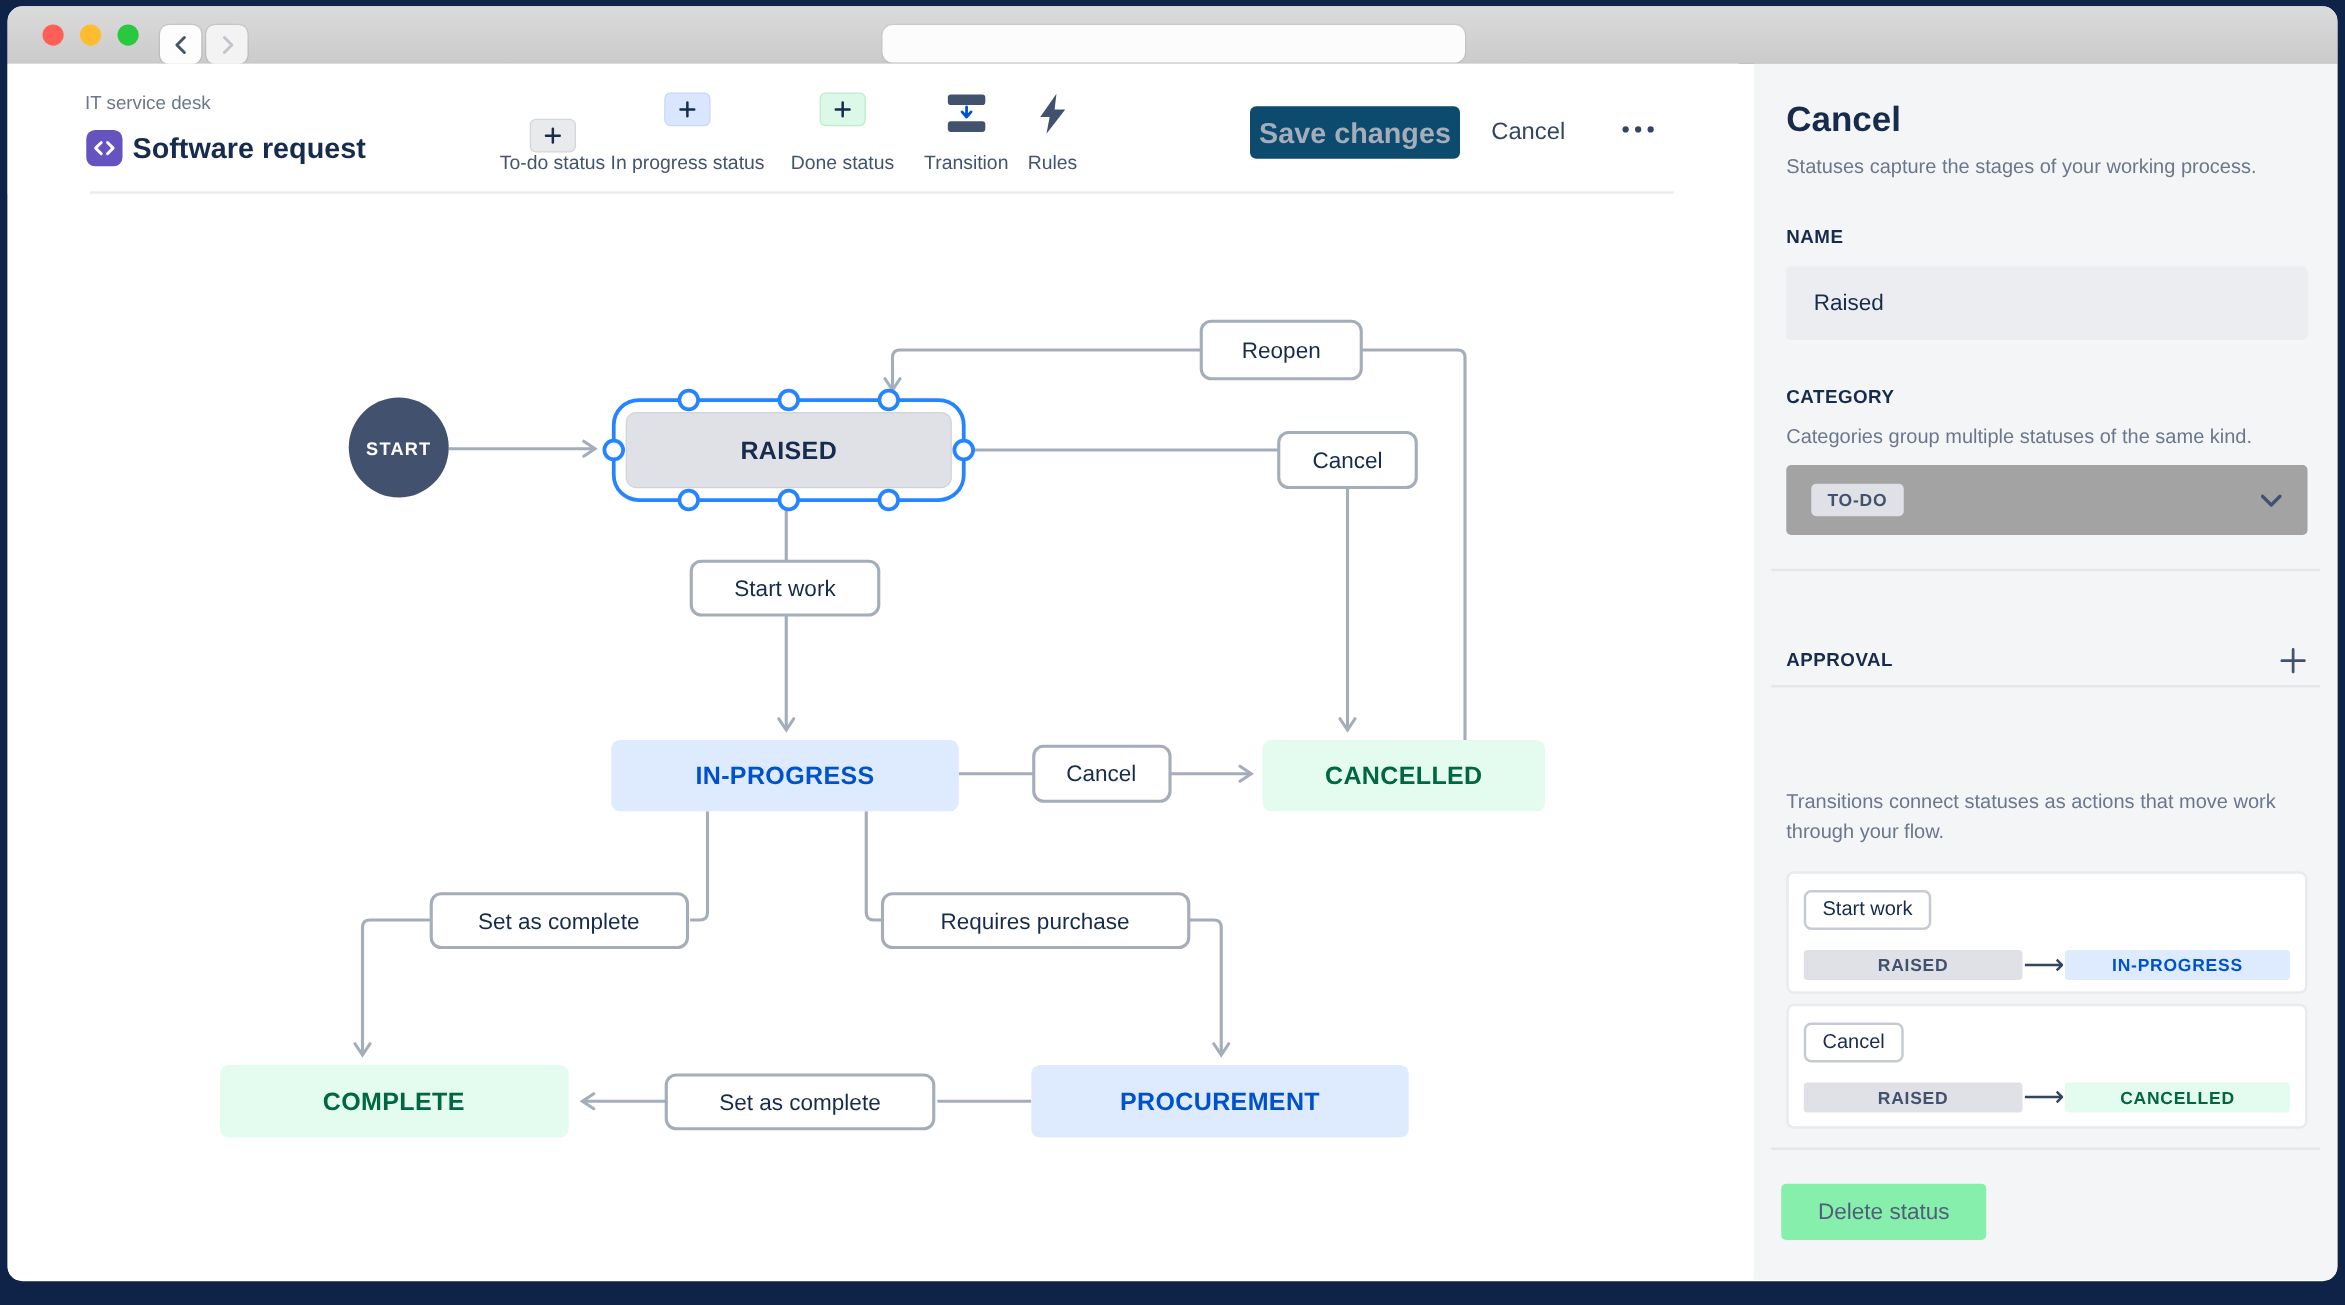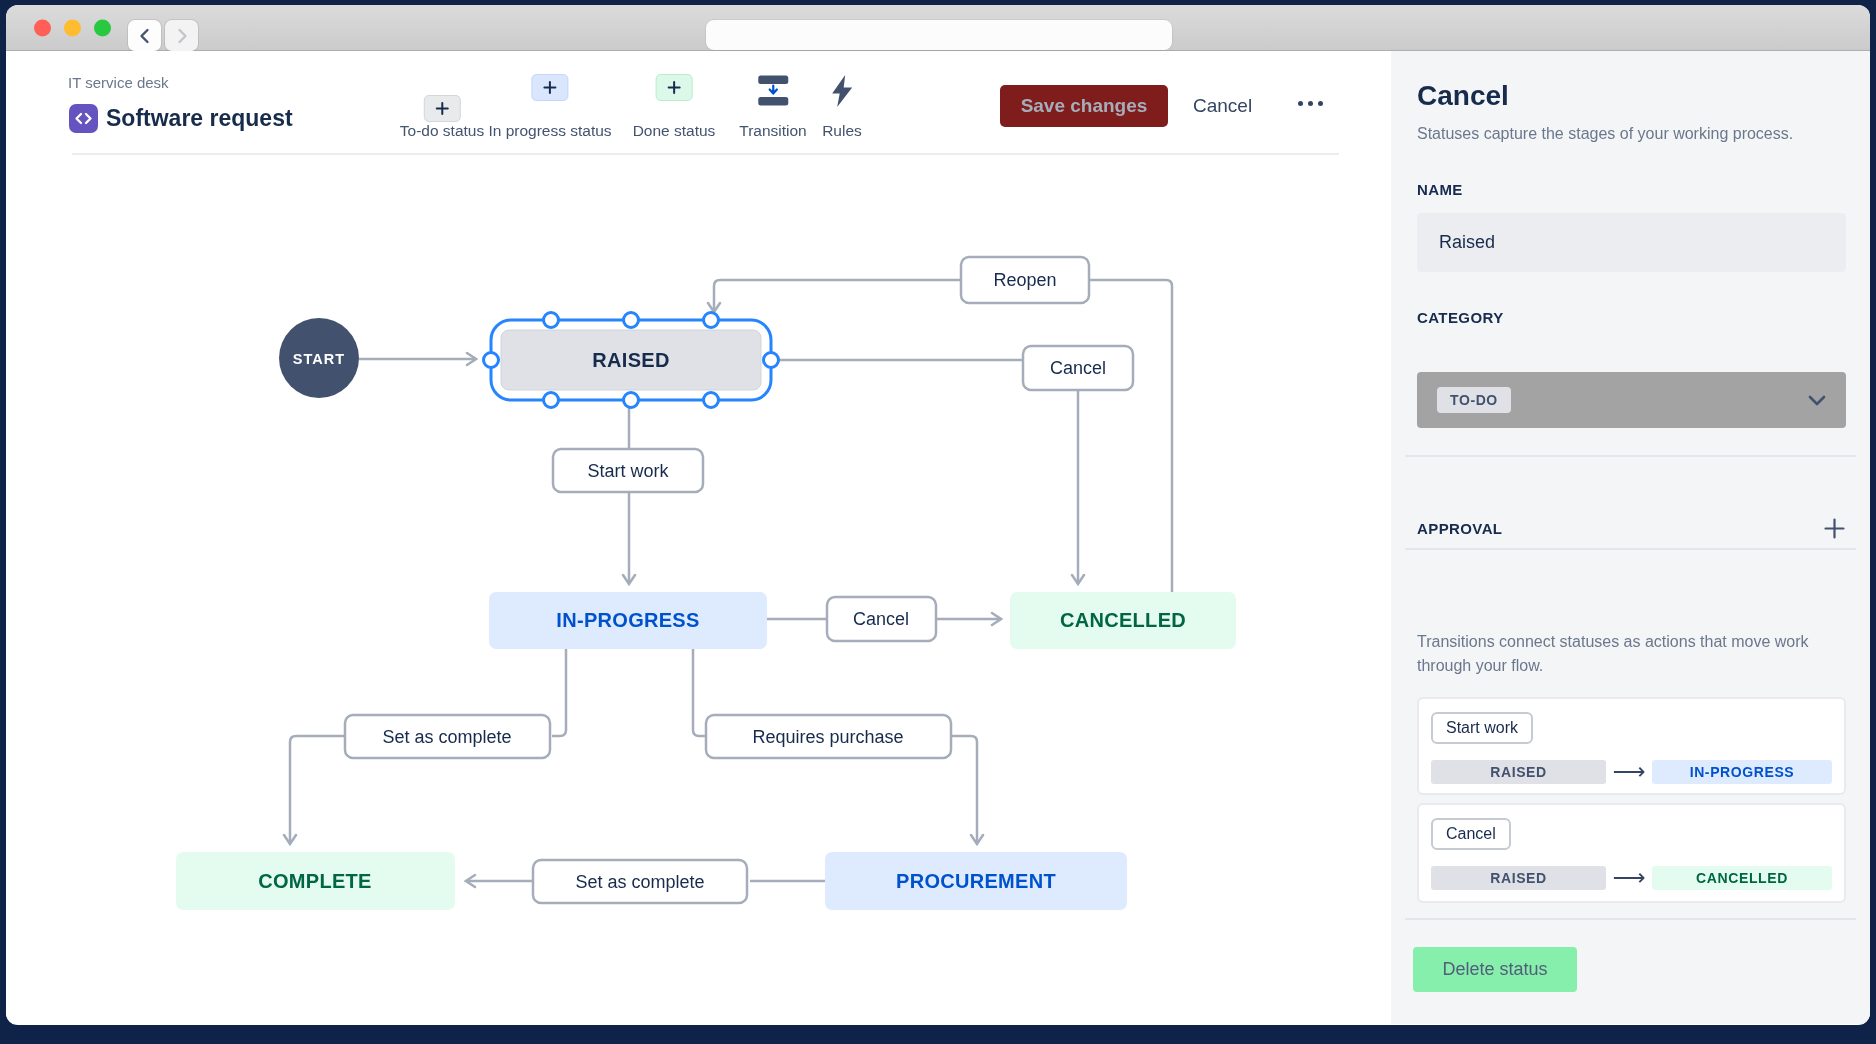--- a/index.html
+++ b/index.html
@@ -14,40 +14,40 @@
   .tl.r{left:28px;background:#ff5f57;}
   .tl.y{left:58px;background:#febc2e;}
   .tl.g{left:88px;background:#28c840;}
   .navbtn{position:absolute;top:15px;width:33px;height:31px;border-radius:7px;background:#fdfdfd;
     box-shadow:0 0 0 1px rgba(0,0,0,.08);display:flex;align-items:center;justify-content:center;}
   .navbtn.back{left:122px;}
   .navbtn.fwd{left:159px;background:#f3f3f3;}
   .addressbar{position:absolute;left:700px;top:15px;width:466px;height:30px;border-radius:8px;
     background:#fcfcfc;box-shadow:0 0 0 1px rgba(0,0,0,.05);}
   
-  .main{display:flex;height:973px;}
+  .main{display:flex;height:973px;gap:12px;}
   .canvas-col{width:1385px;background:#fff;position:relative;}
   .sidebar{width:479px;background:#f4f5f7;position:relative;}
   
   .app-header{position:relative;height:104px;background:#fff;}
   .app-header::after{content:'';position:absolute;left:66px;right:52px;bottom:0;height:2px;background:#ebecf0;}
   .project-name{position:absolute;left:62px;top:23px;font-size:15px;color:#6b778c;}
   .app-icon{position:absolute;left:63px;top:53px;width:29px;height:29px;border-radius:7px;background:#6554c0;
     display:flex;align-items:center;justify-content:center;}
   .wf-title{position:absolute;left:100px;top:54px;font-size:23px;font-weight:700;color:#172b4d;}
   .tool{position:absolute;top:23px;height:66px;transform:translateX(-50%);display:flex;
     flex-direction:column;align-items:center;justify-content:space-between;}
   .tool-label{font-size:15.5px;color:#44546f;white-space:nowrap;}
   .pillbtn{width:37px;height:27px;border-radius:5px;display:flex;align-items:center;justify-content:center;}
   .pill-gray{background:#e9eaec;border:1px solid #d3d6db;}
   .pill-blue{background:#d9e6fd;border:1px solid #c3d6fb;}
   .pill-green{background:#dcf8e9;border:1px solid #b9ecce;}
   .toolicon{height:33px;display:flex;align-items:center;justify-content:center;}
-  .save-btn{position:absolute;left:994px;top:34px;width:168px;height:42px;border-radius:5px;background:#7f1d1d;
-    border:none;font-size:19px;font-weight:700;color:#a5adba;font-family:inherit;}
+  .save-btn{position:absolute;left:994px;top:34px;width:168px;height:42px;border-radius:5px;background:#0c4a6e;
+    border:none;font-size:23px;font-weight:700;color:#a5adba;font-family:inherit;}
   .cancel-btn{position:absolute;left:1187px;top:44px;font-size:19px;font-weight:500;color:#344563;cursor:pointer;}
   .more-btn{position:absolute;left:1292px;top:50px;display:flex;gap:5px;cursor:pointer;}
   .more-btn i{width:5px;height:5px;border-radius:50%;background:#344563;}
   
   .sb{position:absolute;left:26px;right:24px;}
   .sb-title{top:29px;font-size:28px;font-weight:700;color:#172b4d;}
   .sb-sub{top:74px;font-size:16px;color:#6b778c;}
   .sb-label{font-size:15px;font-weight:700;color:#172b4d;letter-spacing:.4px;}
   .lbl-name{top:130px;}
   .sb-input{top:162px;height:59px;background:#ebedf0;border-radius:4px;border:none;
@@ -275,20 +275,21 @@
     </div>
 
     <div class="sidebar">
       <div class="sb sb-title">Cancel</div>
       <div class="sb sb-sub">Statuses capture the stages of your working process.</div>
 
       <div class="sb sb-label lbl-name">NAME</div>
       <div class="sb sb-input">Raised</div>
 
       <div class="sb sb-label lbl-cat">CATEGORY</div>
+      <div class="sb sb-desc desc-cat">Categories group multiple statuses of the same kind.</div>
       <div class="sb sb-select">
         <span class="cat-chip">TO-DO</span>
         <svg width="18" height="11" viewBox="0 0 18 11">
           <polyline points="2,2 9,9 16,2" fill="none" stroke="#42526e" stroke-width="2.6" stroke-linecap="round" stroke-linejoin="round"></polyline>
         </svg>
       </div>
 
       <div class="sb-div div1" style="position:absolute;"></div>
 
       <div class="sb sec-row row-approval">

